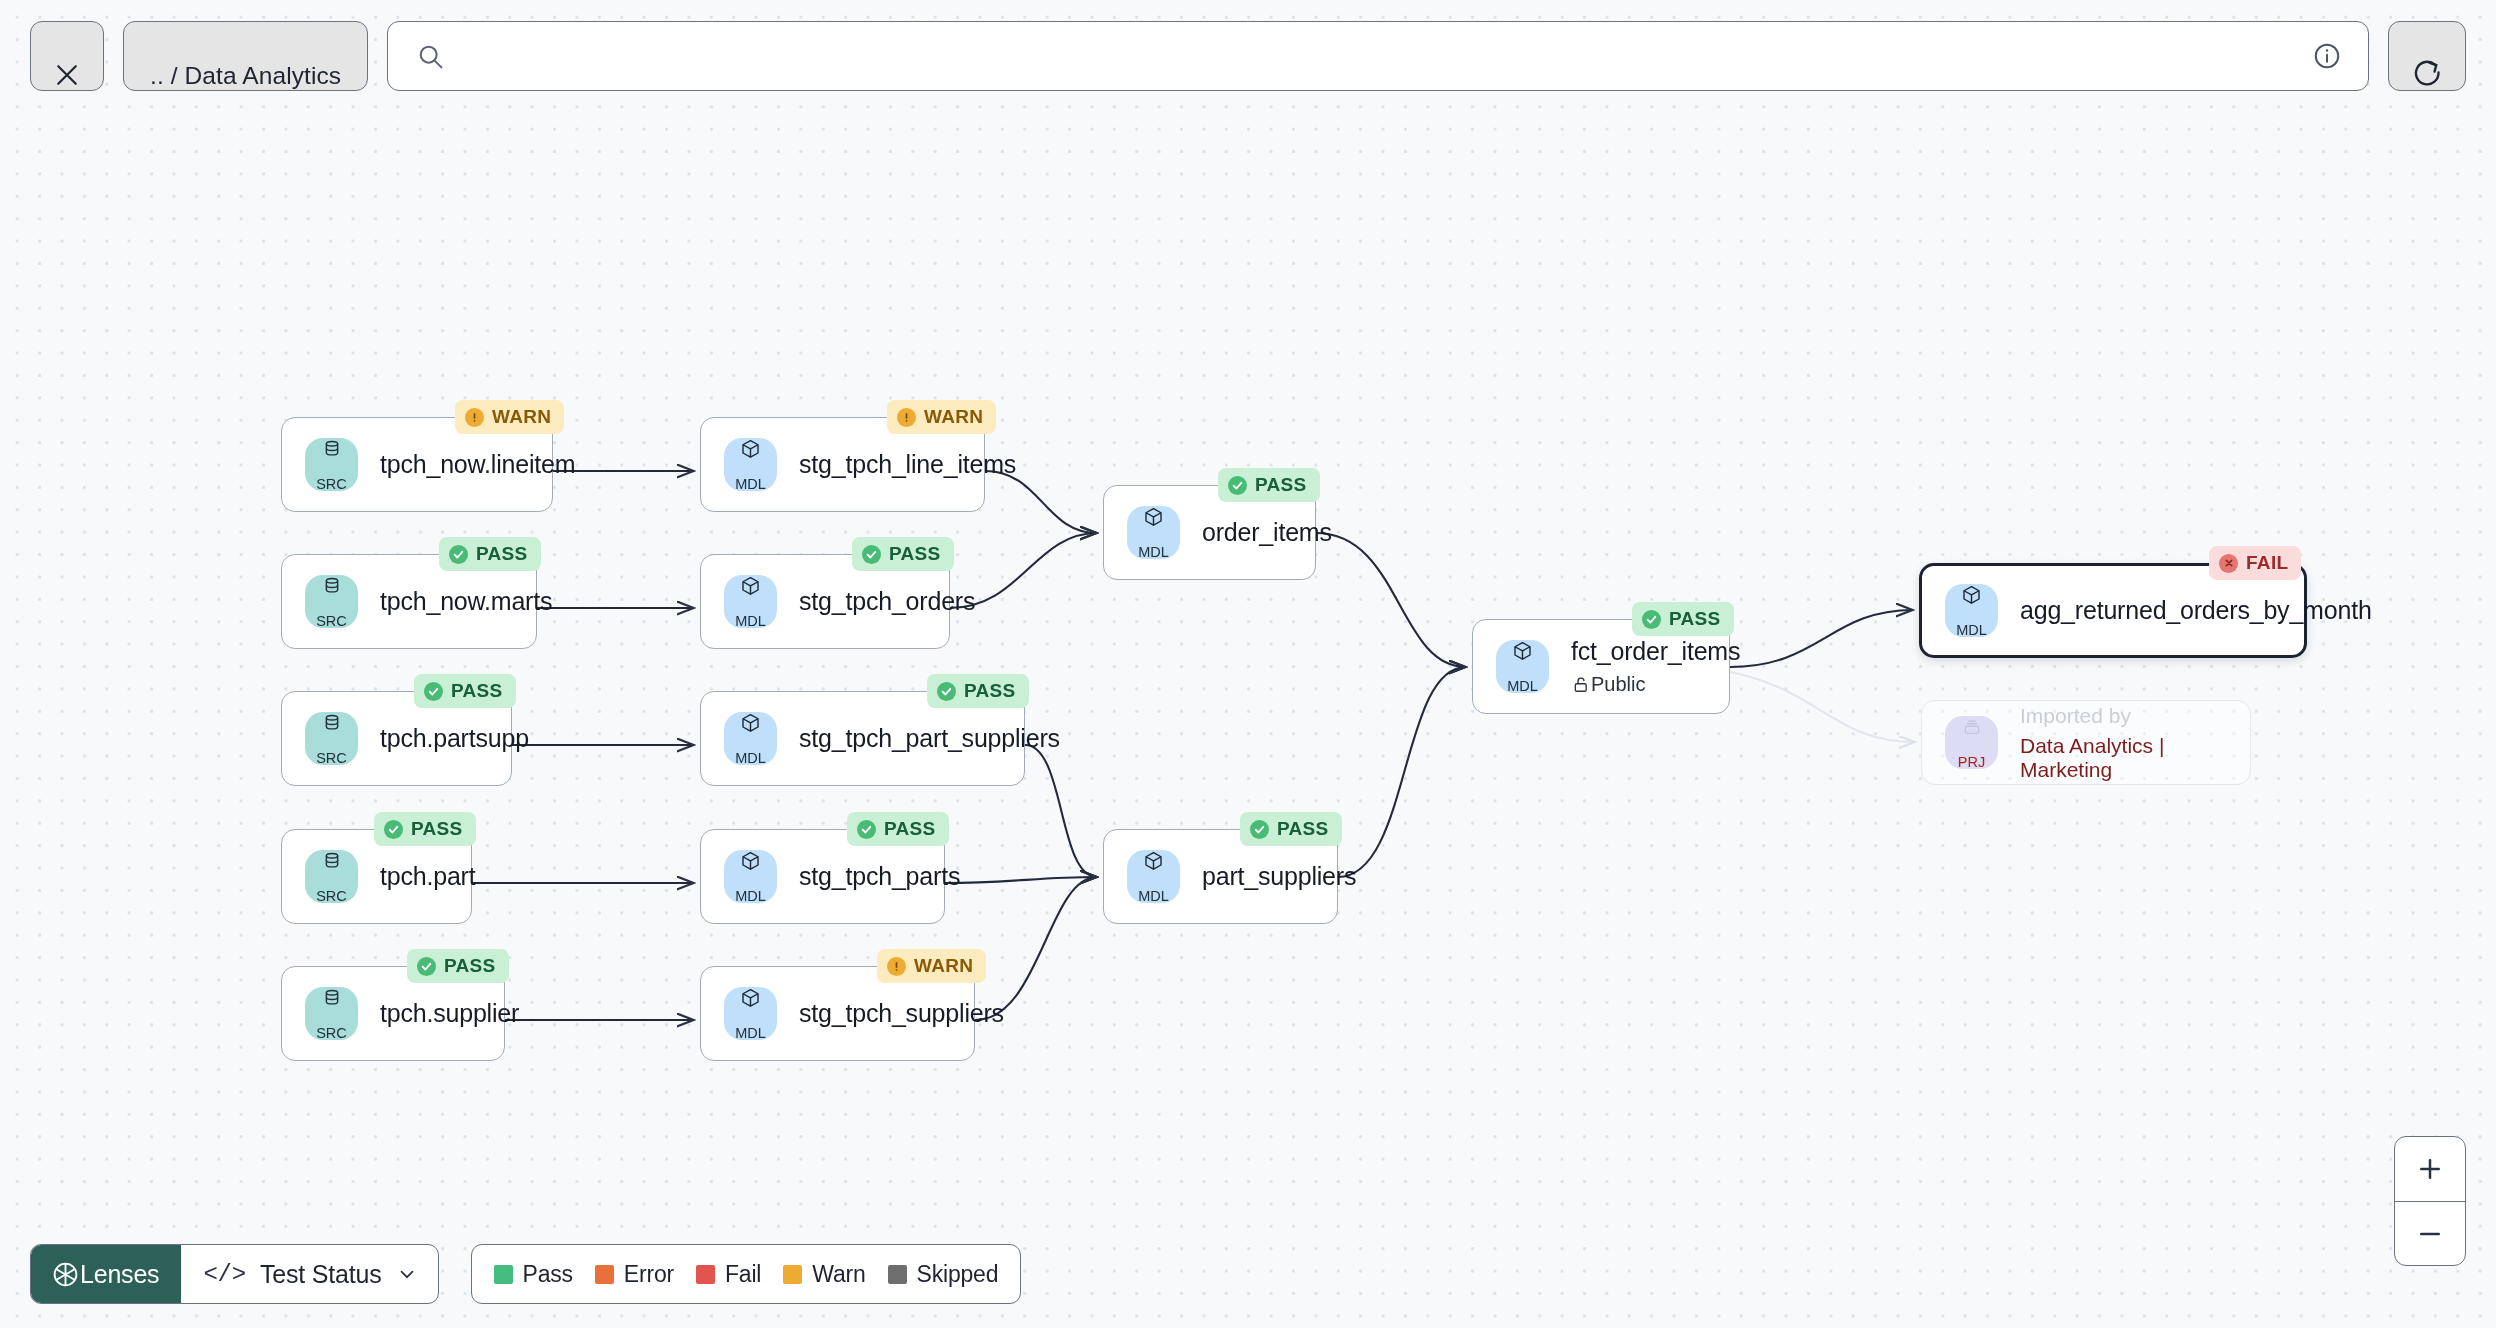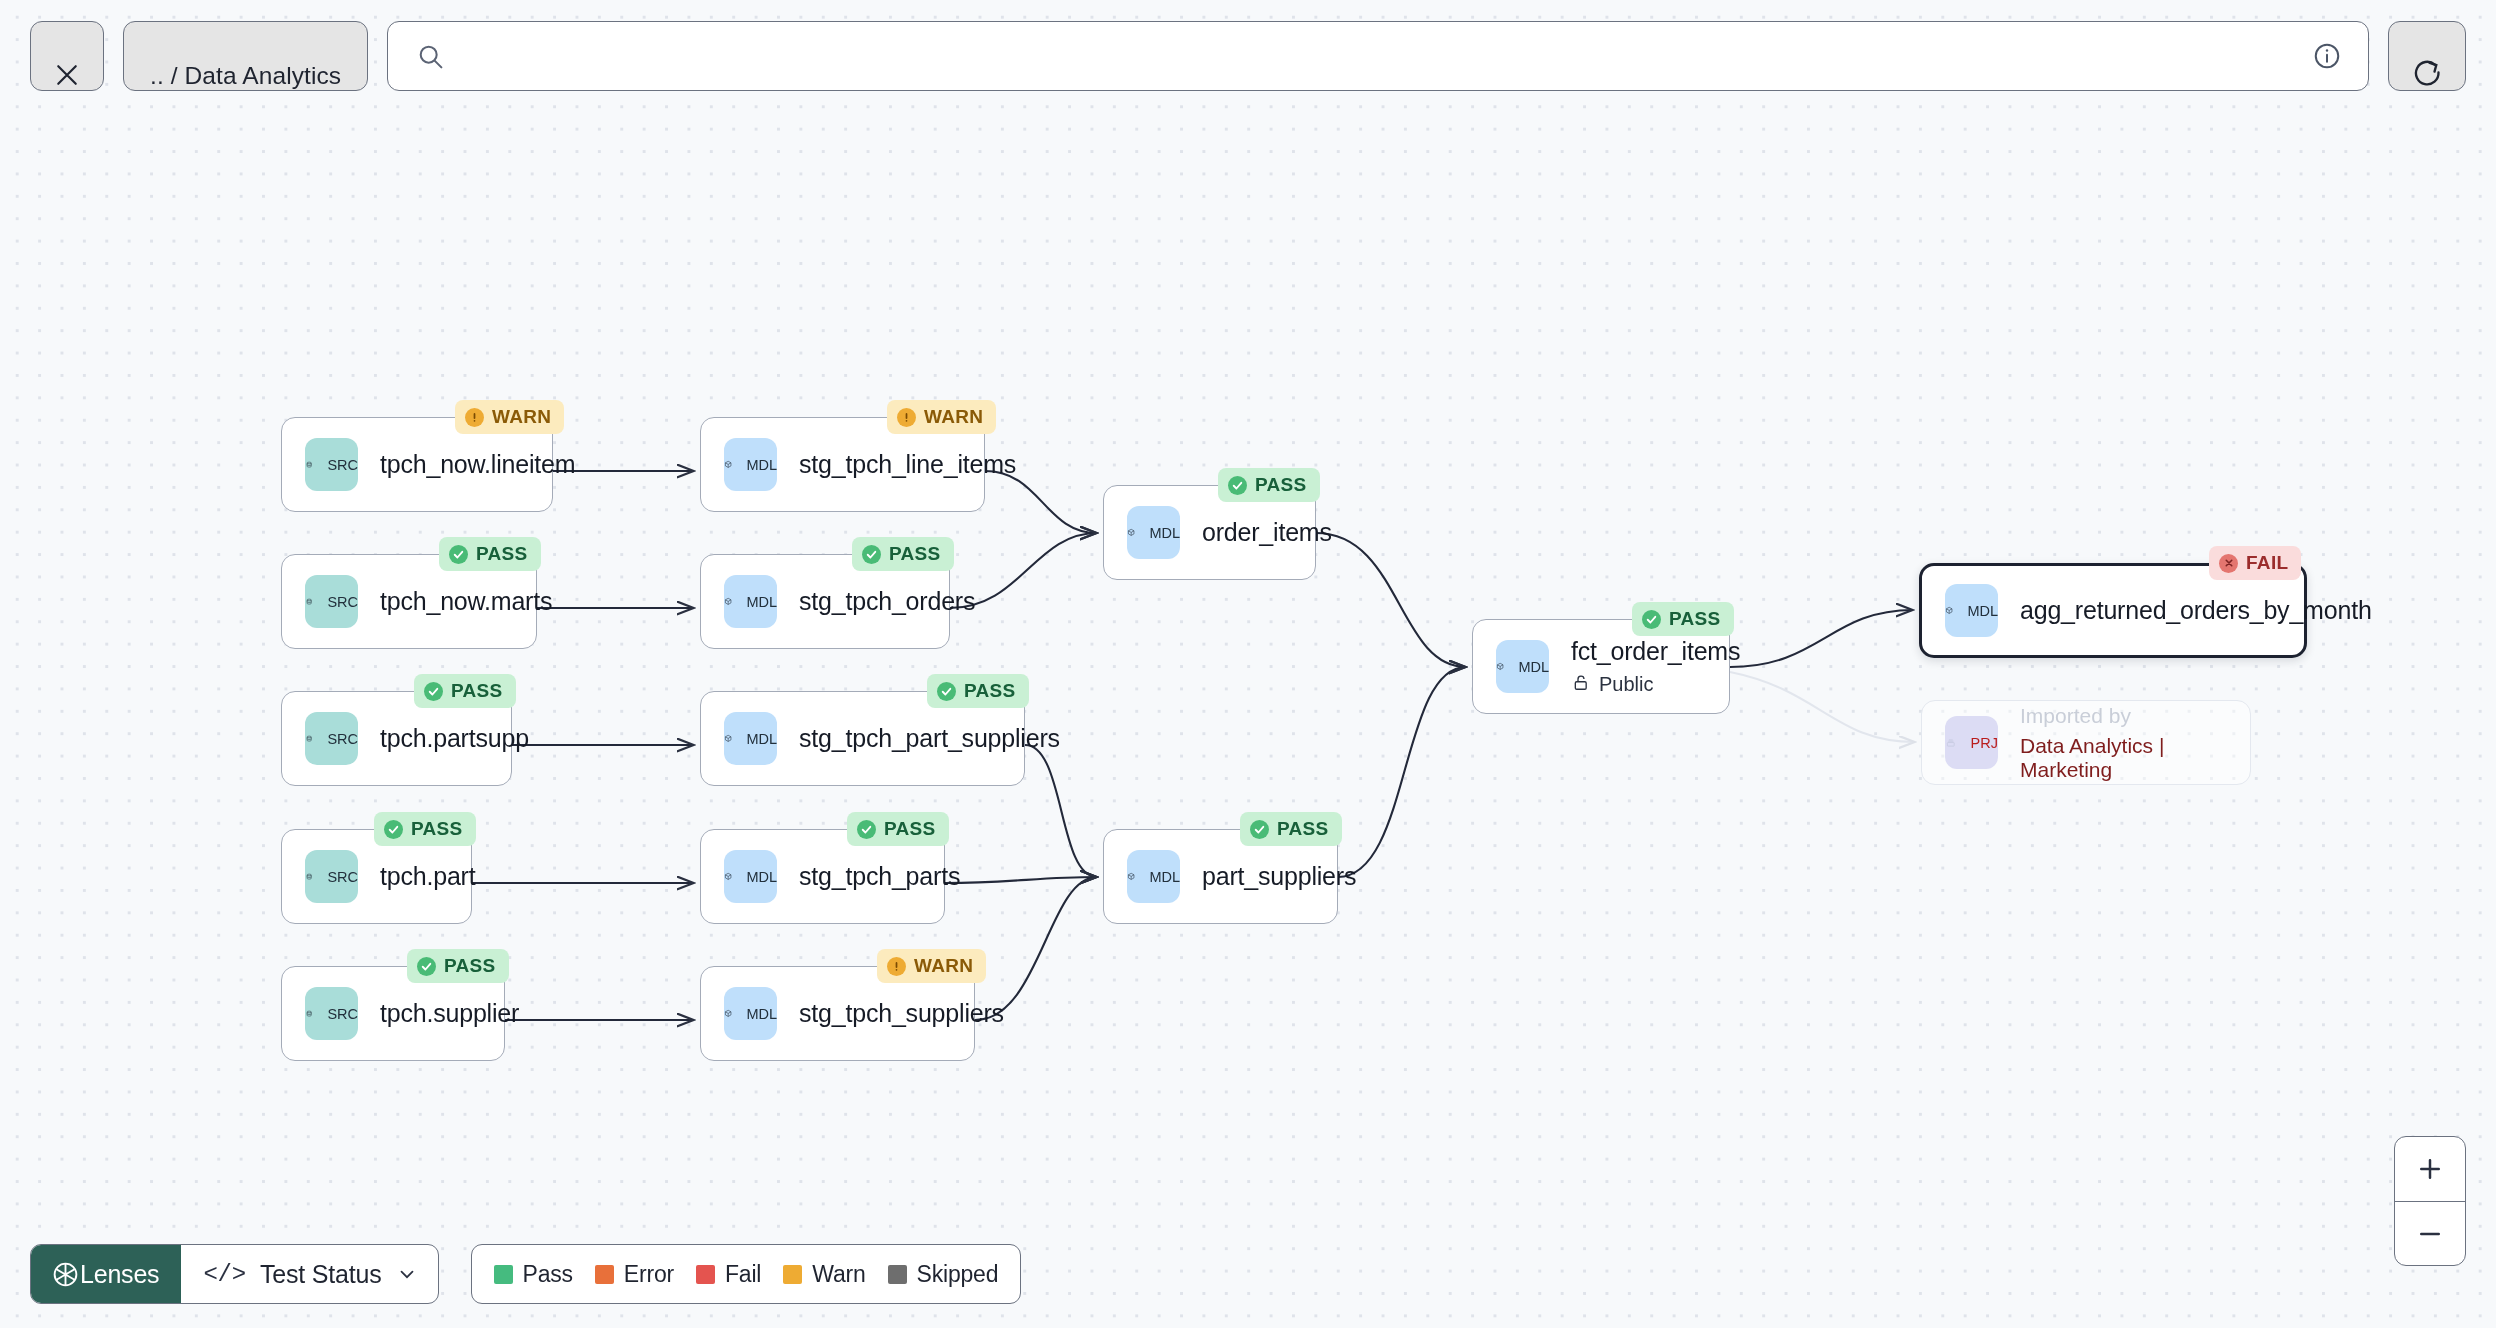--- a/index.html
+++ b/index.html
@@ -50,32 +50,32 @@
     border: 1.5px solid #a4abb8; border-radius: 14px;
     display: flex; align-items: center; padding-left: 23px; gap: 22px;
     z-index: 12;
   }
   .node.selected {
     border: 3px solid #1d2230; border-radius: 15px;
     box-shadow: 0 3px 10px rgba(20,25,40,.14);
     z-index: 18;
   }
   .node .type-badge {
-    width: 53px; height: 53px; border-radius: 12px;
-    display: flex; flex-direction: row; align-items: center; justify-content: center;
+    width: 53px; height: 53px; border-radius: 18px;
+    display: flex; flex-direction: column; align-items: center; justify-content: center;
     flex: 0 0 auto; gap: 14px;
   }
   .type-badge.src { background: #a9ddd9; }
   .type-badge.mdl { background: #bfdffb; }
   .type-badge.prj { background: #dcdcf4; }
   .type-badge .tlabel { font-size: 14.5px; font-weight: 500; color: #22303c; line-height: 1; margin-top: 2px; }
   .type-badge.prj .tlabel { color: #b91c1c; }
   .node .nlabel { font-size: 25px; color: #161b26; letter-spacing: -.2px; white-space: nowrap; }
   .node .nsub {
-    display: flex; align-items: flex-start; gap: 8px;
+    display: flex; align-items: center; 
     font-size: 20px; color: #2b3murk; color: #2b3240; margin-top: 7px;
   }
   .node .ntext { display: flex; flex-direction: column; justify-content: center; }
 
   
   .node.ghost {
     border: 1.5px solid #e4e8ef; background: rgba(255,255,255,.45);
     z-index: 6;
   }
   .node.ghost .gline1 { font-size: 21px; color: #c9ced8; }

